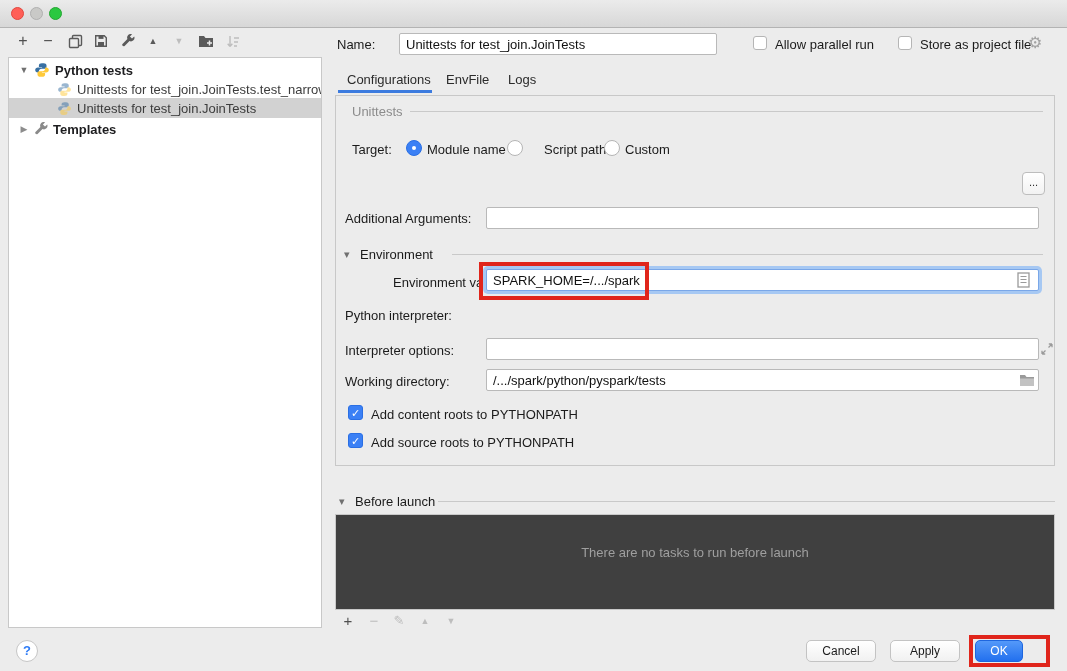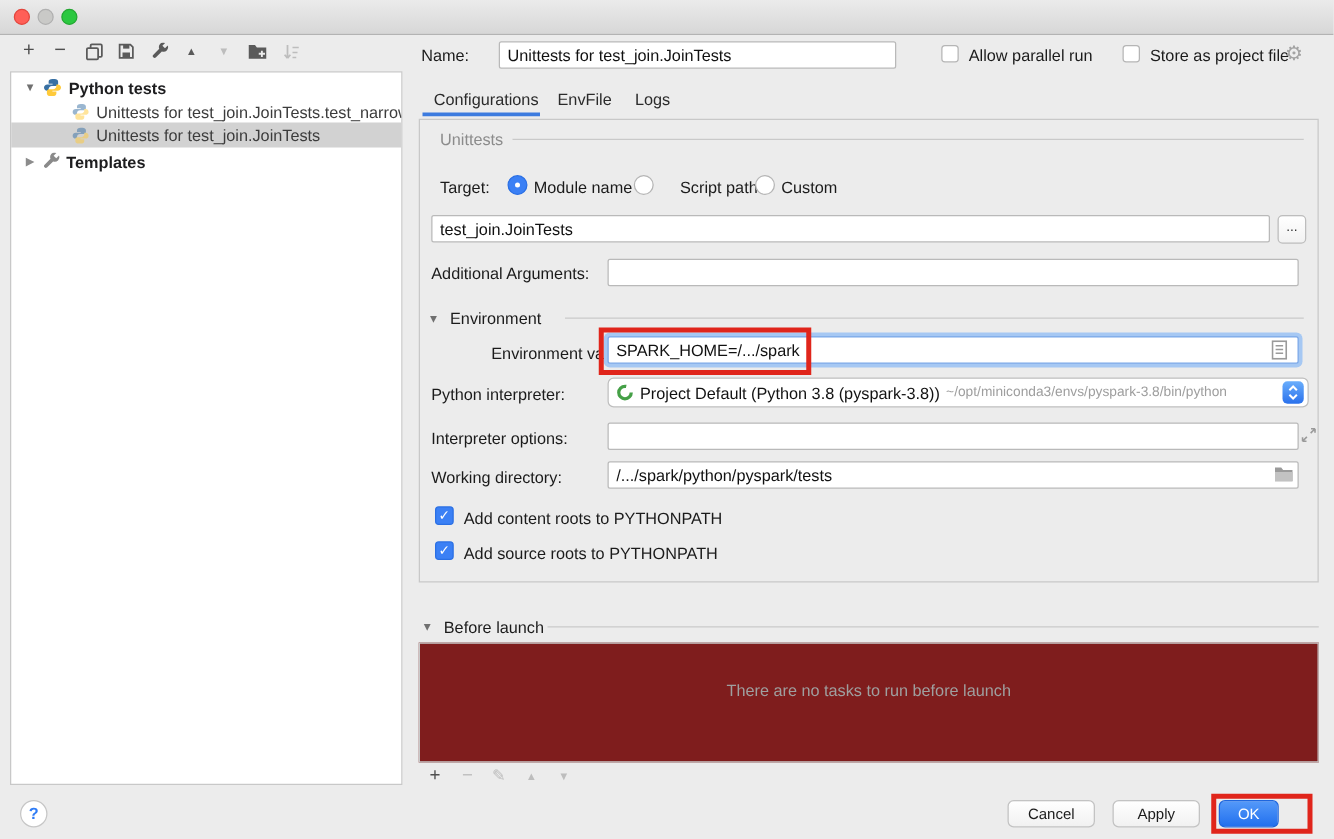--- a/index.html
+++ b/index.html
@@ -69,21 +69,21 @@
     border:1px solid #bdbdbd;border-radius:4px;background:linear-gradient(#fff,#f2f2f2);
     font-size:11px;text-align:center;line-height:19px;color:#333;}
   .helpbtn{position:absolute;left:16px;top:640px;width:22px;height:22px;border-radius:50%;
     background:#fff;border:1px solid #c6c6c6;box-sizing:border-box;text-align:center;
     line-height:20px;font-size:13px;font-weight:700;color:#2f7cf6;}
   
   .redbox{position:absolute;border:4px solid #e0251b;box-sizing:border-box;pointer-events:none;}
   .focusring{box-shadow:0 0 0 3px #a6c8f3;border:1px solid #7aa7e8;}
   .emptymsg{position:absolute;left:0;top:30px;width:100%;text-align:center;
     font-size:13px;color:#9f9f9f;}
-  .whitepanel{position:absolute;left:335px;top:514px;width:720px;height:96px;background:#7f1d1d;
+  .whitepanel{position:absolute;left:335px;top:514px;width:720px;height:96px;background:#404040;
     border:1px solid #c9c9c9;box-sizing:border-box;}
   .secchev{font-size:11px;color:#707070;}
   .gearicon{position:absolute;left:1028px;top:33px;font-size:16px;color:#a3a3a3;}
 </style>
 </head>
 <body>
 
 <div id="app">
 
   <div class="titlebar">
@@ -185,56 +185,40 @@
   <div class="hline" style="left:410px;top:111px;width:633px;"></div>
 
   <span class="lbl" style="left:352px;top:142px;">Target:</span>
   <span class="radio sel" style="left:406px;top:140px;"></span>
   <span class="lbl" style="left:427px;top:142px;">Module name</span>
   <span class="radio" style="left:507px;top:140px;"></span>
   <span class="lbl" style="left:544px;top:142px;">Script path</span>
   <span class="radio" style="left:604px;top:140px;"></span>
   <span class="lbl" style="left:625px;top:142px;">Custom</span>
 
-  <input class="tf" style="left: 345px; top: 172px; width: 671px;" value="test_join.JoinTests">
   <span class="browse">...</span>
 
   <span class="lbl" style="left:345px;top:211px;">Additional Arguments:</span>
   <input class="tf" style="left: 486px; top: 207px; width: 553px;" value="">
 
   <span class="lbl secchev" style="left:344px;top:248px;">▾</span>
   <span class="lbl" style="left:360px;top:247px;">Environment</span>
   <div class="hline" style="left:452px;top:254px;width:591px;"></div>
 
   <span class="lbl" style="left:345px;top:275px;margin-left:48px;">Environment variables:</span>
   <input class="tf focusring" style="left: 486px; top: 269px; width: 553px;" value="SPARK_HOME=/.../spark">
   <span class="abs" style="left:1017px;top:272px;">
     <svg width="13" height="16" viewBox="0 0 13 16">
         <rect x="1" y="1" width="11" height="14" fill="#fff" stroke="#9a9a9a" stroke-width="1.3"></rect>
         <path stroke="#9a9a9a" stroke-width="1.2" d="M3.5 4.5h6M3.5 7.5h6M3.5 10.5h6"></path>
       </svg>
   </span>
   <div class="redbox" style="left:479px;top:262px;width:170px;height:38px;"></div>
 
   <span class="lbl" style="left:345px;top:308px;">Python interpreter:</span>
-  <div class="combo">
-    <span style="display:flex;">
-      <svg width="14" height="14" viewBox="0 0 14 14">
-          <circle cx="7" cy="7" r="5" fill="none" stroke="#45a047" stroke-width="2.6" stroke-dasharray="24 8"></circle>
-        </svg>
-    </span>
-    <span class="main">Project Default (Python 3.8 (pyspark-3.8))</span>
-    <span class="path">~/opt/miniconda3/envs/pyspark-3.8/bin/python</span>
-    <span class="stepper">
-      <svg width="9" height="14" viewBox="0 0 9 14">
-          <path d="M1.5 5.2 4.5 2.2 7.5 5.2" stroke="#fff" fill="none" stroke-width="1.6"></path>
-          <path d="M1.5 8.8 4.5 11.8 7.5 8.8" stroke="#fff" fill="none" stroke-width="1.6"></path>
-        </svg>
-    </span>
-  </div>
 
   <span class="lbl" style="left:345px;top:343px;">Interpreter options:</span>
   <input class="tf" style="left: 486px; top: 338px; width: 553px;" value="">
   <span class="abs" style="left:1041px;top:341px;">
     <svg width="12" height="12" viewBox="0 0 12 12">
         <path stroke="#9a9a9a" stroke-width="1.3" fill="none" d="M7.5 4.5 11 1M11 1H7.8M11 1v3.2M4.5 7.5 1 11M1 11h3.2M1 11V7.8"></path>
       </svg>
   </span>
 
   <span class="lbl" style="left:345px;top:374px;">Working directory:</span>

